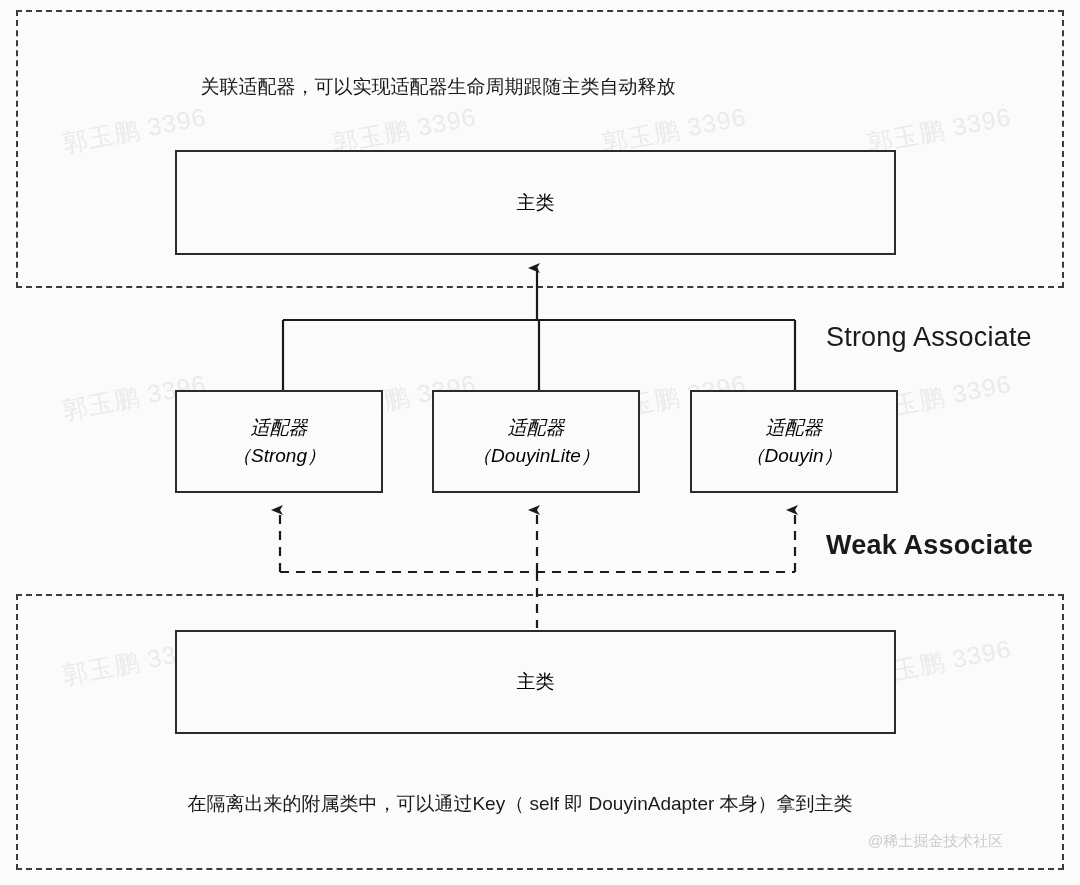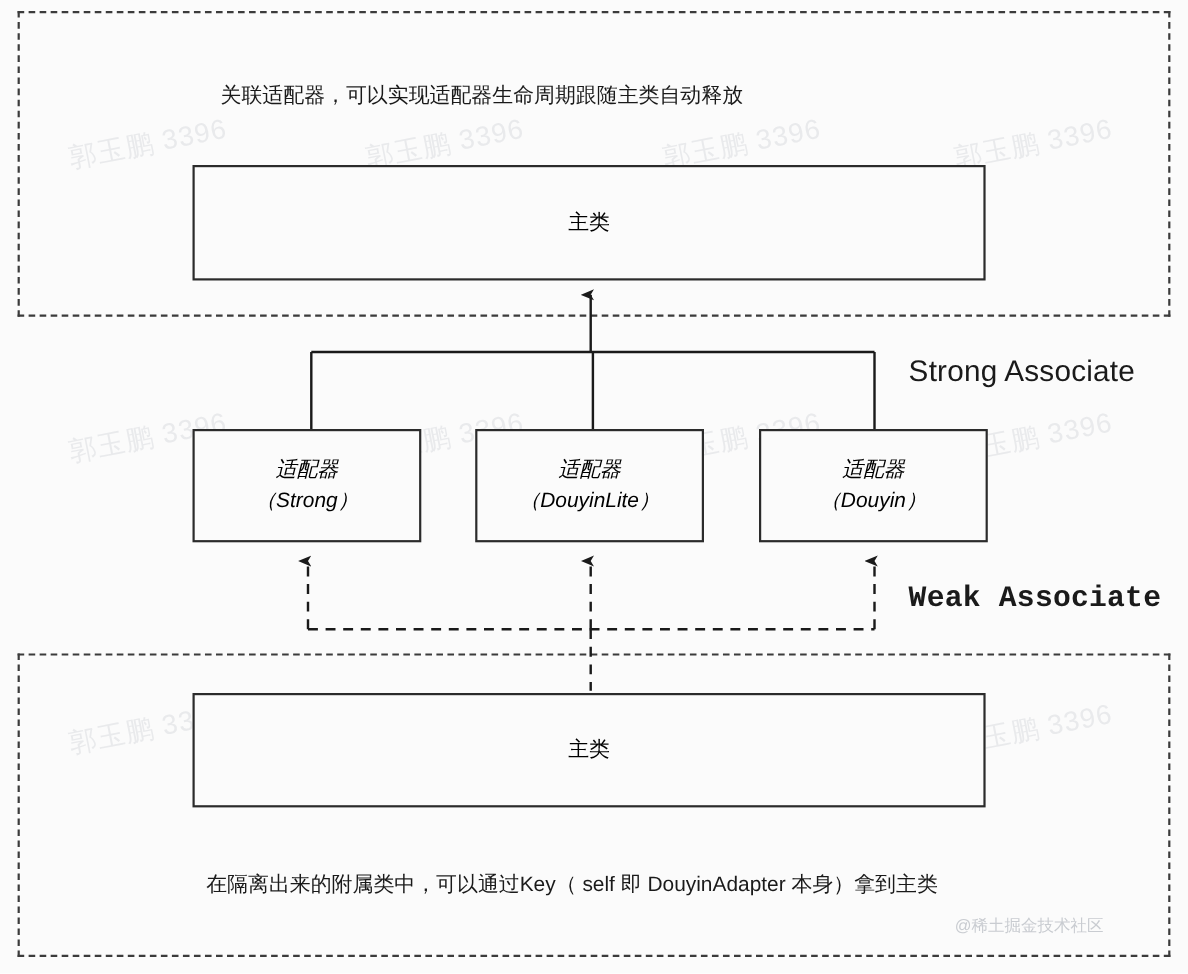--- a/index.html
+++ b/index.html
@@ -94,21 +94,20 @@
     left: 826px; top: 322px;
     font-size: 27px;
     font-weight: 400;
     letter-spacing: 0.2px;
   }
   #label-weak {
     left: 826px; top: 530px;
     font-size: 27px;
     font-weight: 700;
     letter-spacing: 0.2px;
-    font-family: Liberation Mono, monospace;
   }
   #attribution {
     left: 868px; top: 832px;
     font-size: 15px;
     color: #c9ccd1;
     z-index: 6;
   }
 
   
   #connectors {

